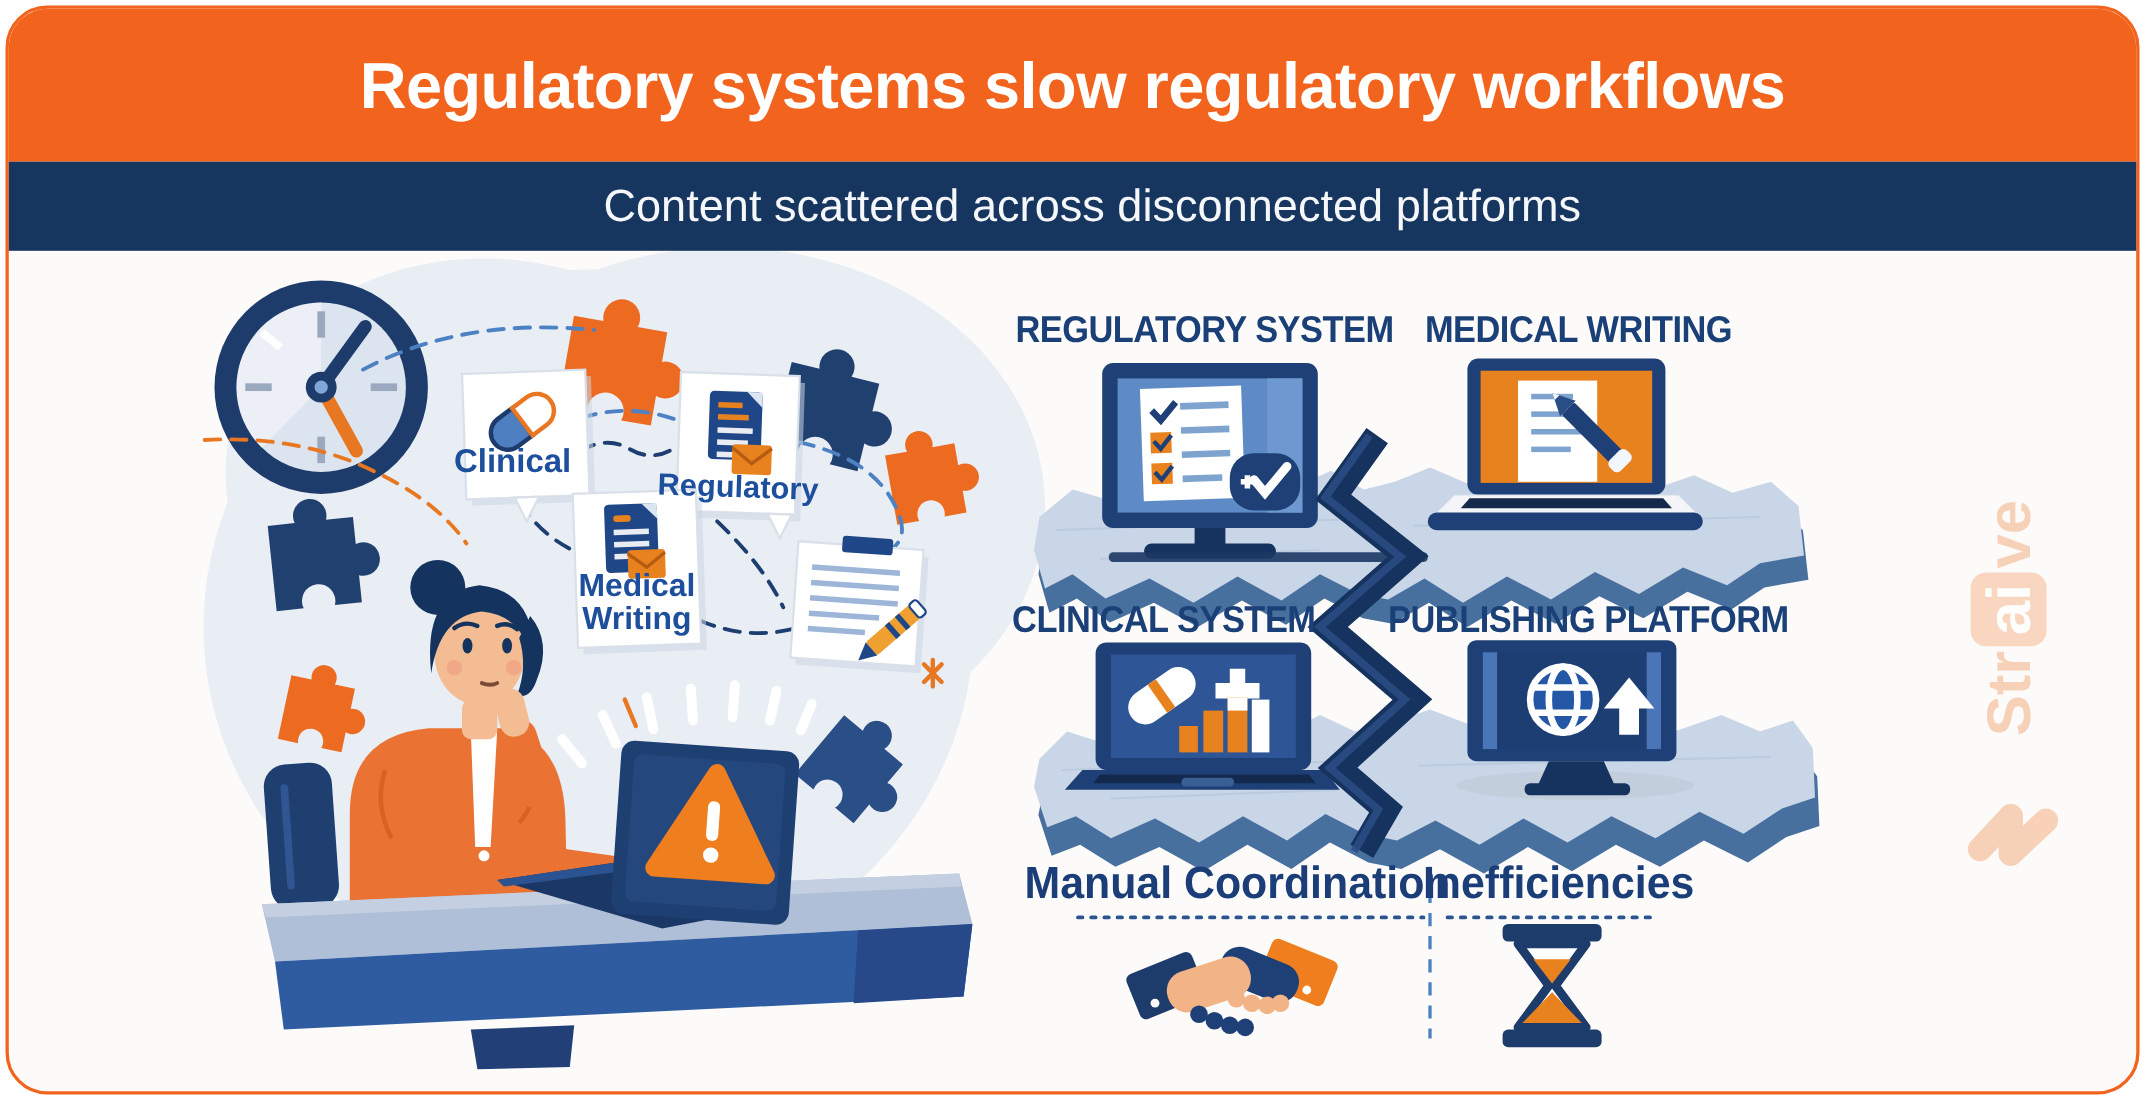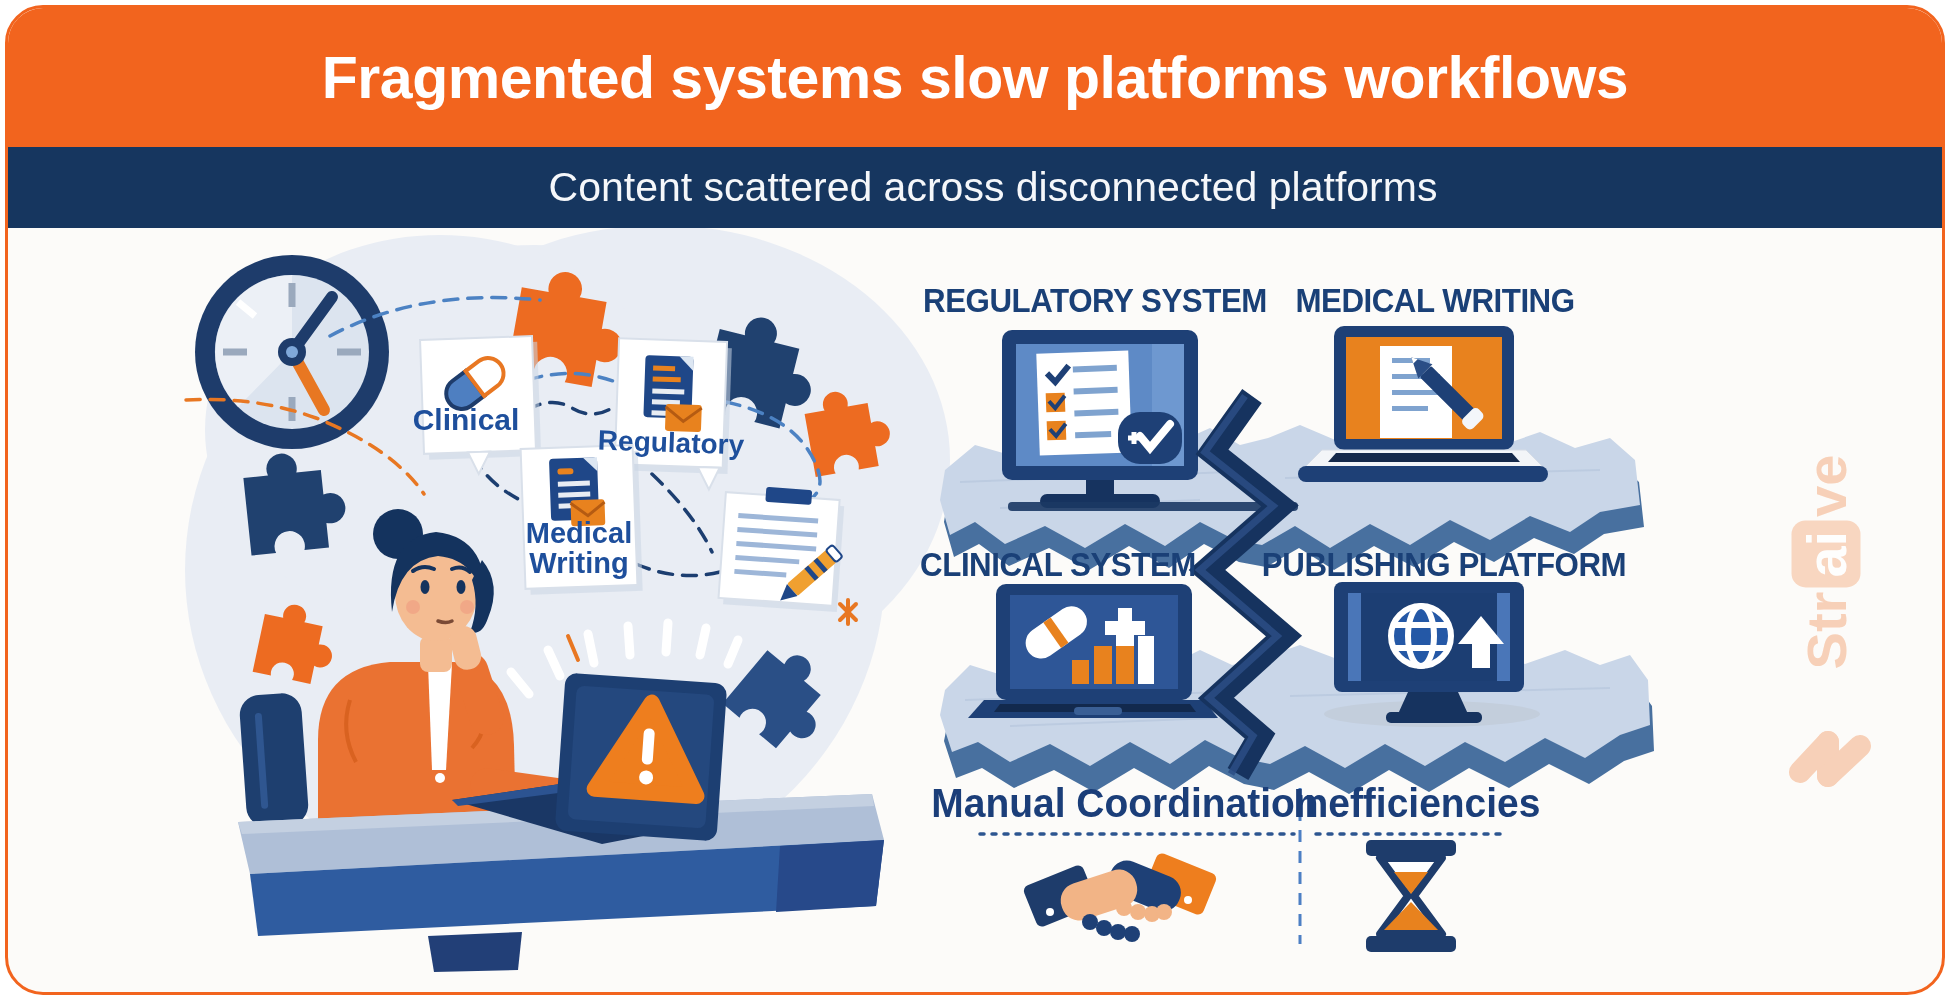--- a/index.html
+++ b/index.html
@@ -372,21 +372,21 @@
      </g>
 
      <g stroke="#F7C6A8" stroke-width="22" stroke-linecap="round" fill="none" opacity="0.8">
        <path d="M1800,772 L1828,742"></path>
        <path d="M1828,742 L1828,776"></path>
        <path d="M1828,776 L1860,746"></path>
      </g>
    </svg>
 
    <div class="banner">
-     <div class="banner-title">Fragmented systems slow platforms workflows</div>
+     <div class="banner-title">Regulatory systems slow regulatory workflows</div>
    </div>
    <div class="subbar">
      <div class="subtitle">Content scattered across disconnected platforms</div>
    </div>
 
    <div class="lbl card-label" style="left:466px;top:420px;font-size:30px;">Clinical</div>
    <div class="lbl card-label" style="left:671px;top:443px;font-size:28px;transform:translate(-50%,-50%) rotate(2deg);">Regulatory</div>
    <div class="lbl card-label wrap" style="left:579px;top:548px;font-size:29px;">Medical Writing</div>
 
    <div class="lbl qlabel" style="left:1095px;top:300px;">REGULATORY SYSTEM</div>

